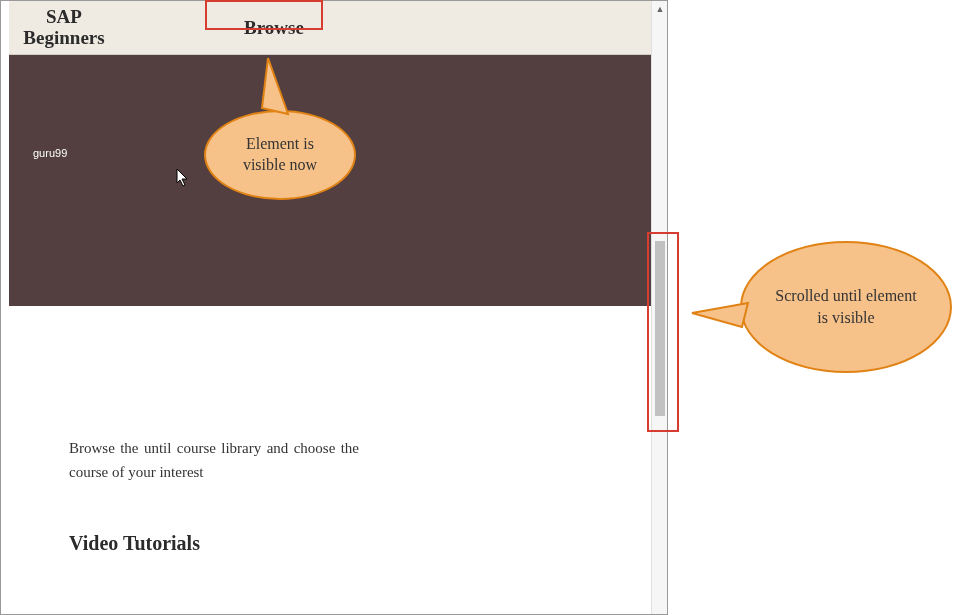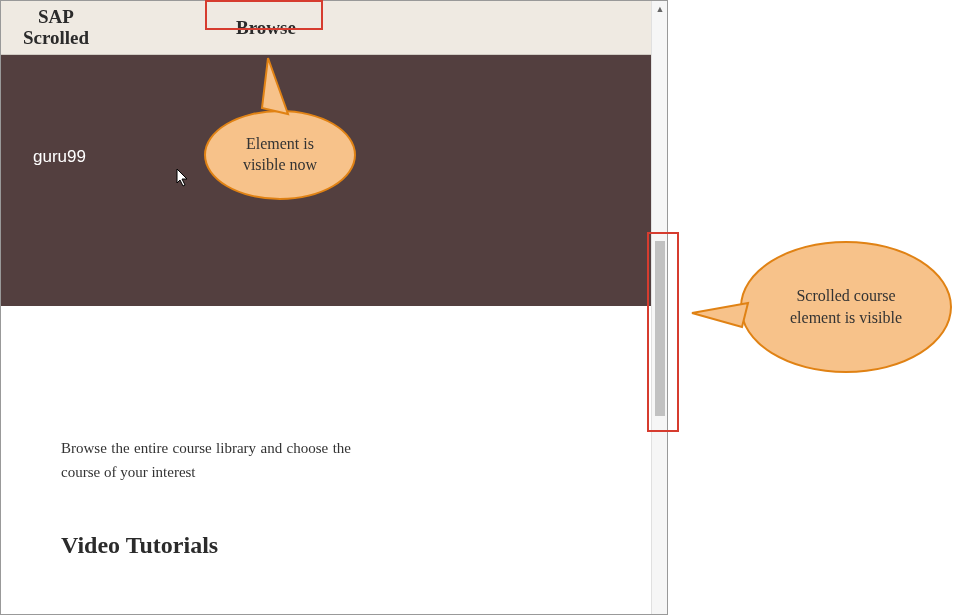--- a/index.html
+++ b/index.html
@@ -10,20 +10,21 @@
       overflow: hidden;
       position: relative;
       background: #fff;
     }
     .page-container {
       width: 668px;
       height: 615px;
       border: 1px solid #999;
       position: relative;
       overflow: hidden;
+      padding-left: 8px;
     }
     .nav-bar {
       background: #efeae2;
       height: 54px;
       display: flex;
       align-items: center;
       padding: 5px 0;
       border-bottom: 1px solid #d0cbc3;
     }
     .nav-item {
@@ -53,24 +54,23 @@
     .hero {
       background: #533f3f;
       height: 251px;
       position: relative;
       color: #fff;
     }
     .hero-logo {
       position: absolute;
       left: 24px;
       top: 92px;
-      font-size: 17px;
+      font-size: 11px;
       font-family: Arial, sans-serif;
       color: #fff;
-      margin-left: 8px;
     }
     .content-area {
       padding: 130px 40px 10px 60px;
       color: #2b2b2b;
     }
     .content-heading {
       font-size: 20px;
       font-weight: bold;
       font-family: Georgia, serif;
       margin-bottom: 10px;
@@ -78,21 +78,21 @@
     .content-text {
       font-size: 15px;
       font-family: Georgia, serif;
       line-height: 1.6;
       width: 290px;
       text-align: justify;
       color: #333;
       margin-bottom: 48px;
     }
     .content-heading-2 {
-      font-size: 24px;
+      font-size: 20px;
       font-weight: bold;
       font-family: Georgia, serif;
     }
     .scrollbar-track {
       position: absolute;
       right: 0;
       top: 0;
       width: 16px;
       height: 100%;
       background: #f6f6f6;
@@ -192,31 +192,31 @@
       pointer-events: none;
     }
   </style>
 </head>
 <body>
 
 <div class="page-container">
   <div class="nav-bar">
     <div class="nav-item nav-item-sap">
       <div>SAP</div>
-      <div>Scrolled</div>
+      <div>Beginners</div>
     </div>
     <div class="nav-item nav-item-linux">Browse</div>
   </div>
 
   <div class="hero">
     <div class="hero-logo">guru99</div>
   </div>
 
   <div class="content-area">
-    <div class="content-text">Browse the entire course library and choose the course of your interest</div>
+    <div class="content-text">Browse the until course library and choose the course of your interest</div>
     <div class="content-heading-2">Video Tutorials</div>
   </div>
 
   <div class="scrollbar-track">
     <div class="scrollbar-arrow">▲</div>
     <div class="scrollbar-thumb"></div>
   </div>
 </div>
 
 <div class="highlight-box-1"></div>
@@ -226,18 +226,18 @@
   <svg class="callout-1-tail" width="40" height="60">
     <path d="M 8 2 L 28 58 L 2 52 Z" fill="#f7c28a" stroke="#e08214" stroke-width="2"></path>
   </svg>
   <div class="callout-1-bubble">Element is visible now</div>
 </div>
 
 <div class="callout-2">
   <svg class="callout-2-tail" width="60" height="40">
     <path d="M 2 16 L 58 6 L 52 30 Z" fill="#f7c28a" stroke="#e08214" stroke-width="2"></path>
   </svg>
-  <div class="callout-2-bubble">Scrolled course element is visible</div>
+  <div class="callout-2-bubble">Scrolled until element is visible</div>
 </div>
 
 <svg class="cursor" viewBox="0 0 14 20">
   <path d="M1,1 L1,15 L4,12 L7,18 L9,17 L6,11 L11,11 Z" fill="#fff" stroke="#000" stroke-width="1"></path>
 </svg>
 
 </body></html>

